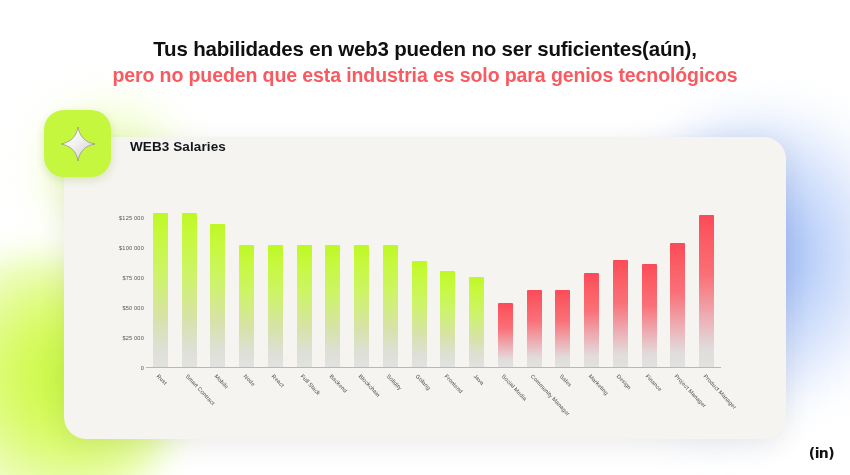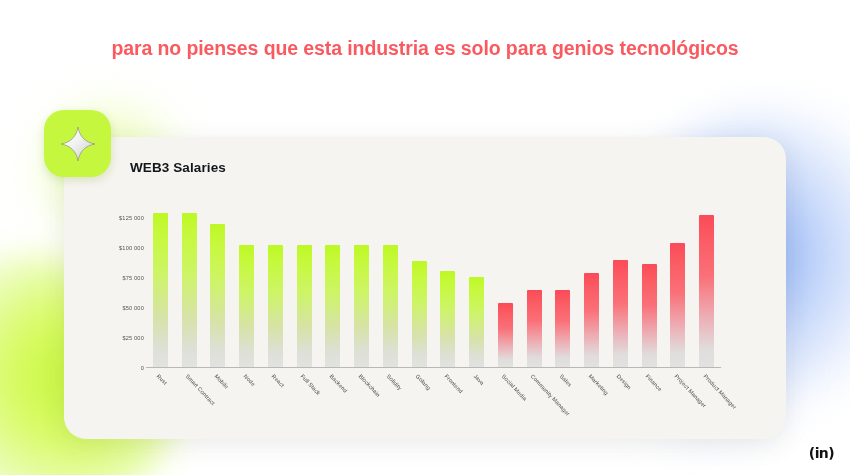--- a/index.html
+++ b/index.html
@@ -108,21 +108,21 @@
     align-items: center;
     justify-content: center;
     box-shadow: 0 3px 10px rgba(120,160,20,0.22);
   }
   .badge svg { display: block; }
 
   
   .card-title {
     position: absolute;
     left: 130px;
-    top: 160px;
+    top: 139px;
     font-size: 13.5px;
     font-weight: 700;
     color: #13161a;
     letter-spacing: 0.1px;
   }
 
   
   .plot {
     position: absolute;
     left: 146px;
@@ -227,21 +227,22 @@
 <body>
 
 <div id="stage">
 
   <div class="glow glow-green-left"></div>
   <div class="glow glow-green-top"></div>
   <div class="glow glow-blue-right"></div>
   <div class="glow glow-blue-low"></div>
 
   <div class="headline">
-    <span class="headline-line2">para no pienses que esta industria es solo para genios tecnológicos</span>
+    <span class="headline-line1">Tus habilidades en web3 pueden no ser suficientes(aún),</span>
+    <span class="headline-line2">pero no pueden que esta industria es solo para genios tecnológicos</span>
   </div>
 
   <div class="card"></div>
 
   <div class="badge">
     <span>
       <svg width="38" height="38" viewBox="0 0 38 38">
         <defs>
           <linearGradient id="sparkGrad" x1="0" y1="0" x2="1" y2="1">
             <stop offset="0%" stop-color="#ffffff"></stop>

